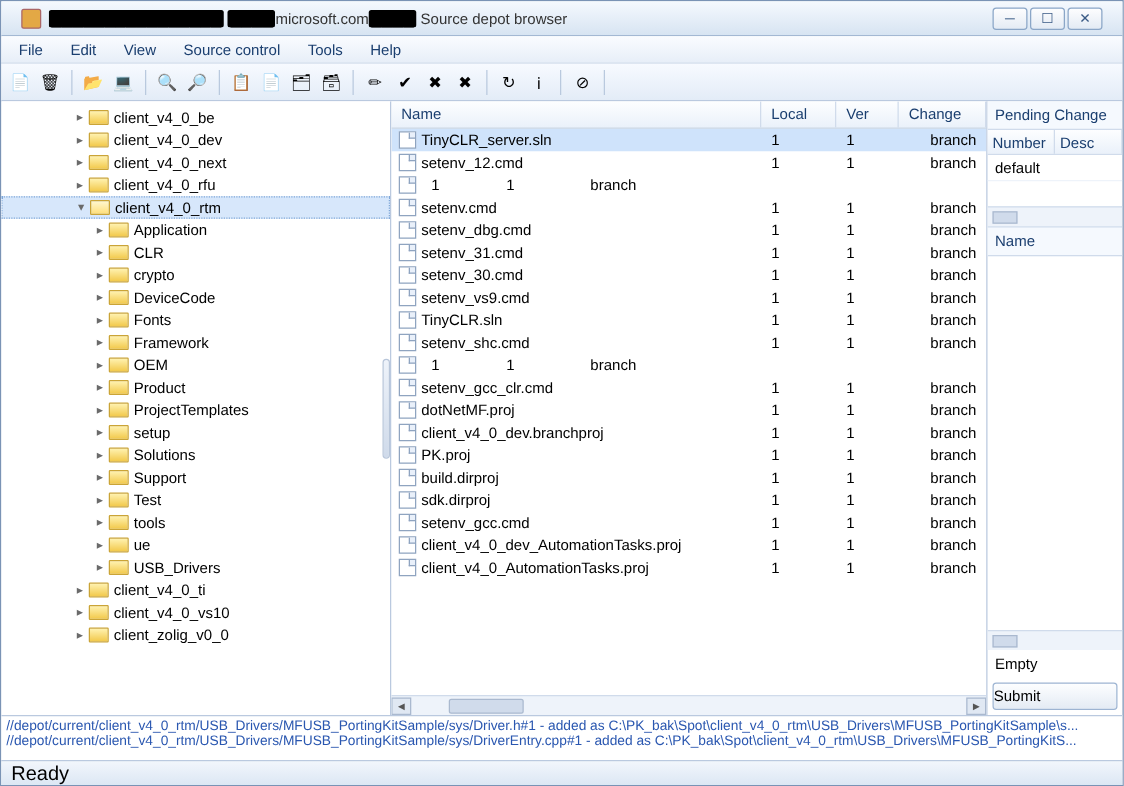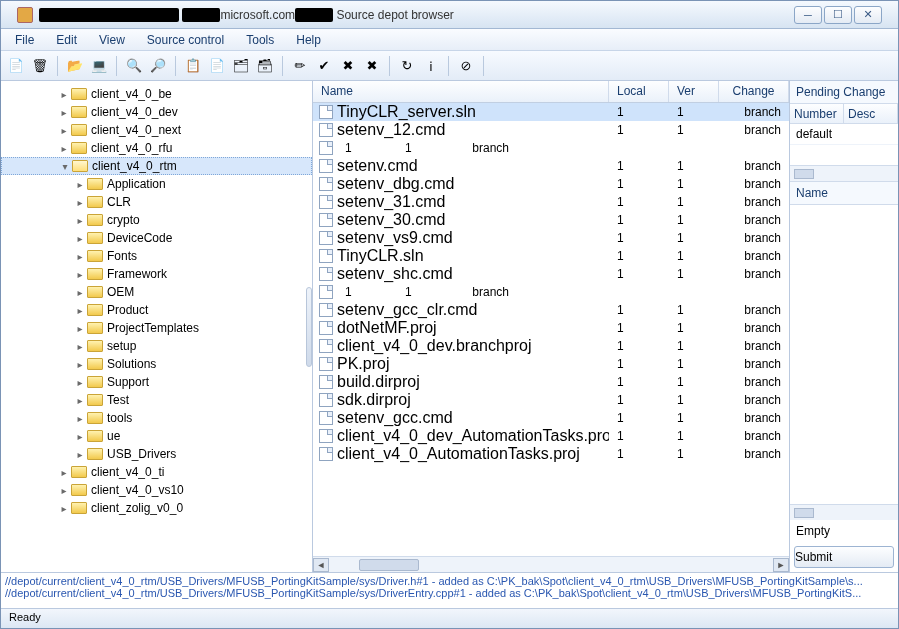--- a/index.html
+++ b/index.html
@@ -77,27 +77,27 @@
 .list-head {
   height:22px;
   background:linear-gradient(to bottom,#fdfeff,#eaf1fa);
   display:flex;
   border-bottom:1px solid #c1cfe2;
 }
 .col { padding:3px 8px; border-right:1px solid #d0dbeb; color:#1a3e6f; font-size:12px; overflow:hidden; }
 .col-name { flex:1; }
 .col-local { width:60px; }
 .col-ver { width:50px; }
-.col-change { width:70px; text-align:center; }
+.col-change { width:70px; text-align:left; }
 .list-body { flex:1; overflow-y:auto; }
 .frow { display:flex; height:18px; align-items:center; }
 .frow.sel { background:#cfe3fb; }
 .fico { width:14px; height:14px; margin:0 4px 0 6px; border:1px solid #8fa4c0; background:#fff; position:relative; }
 .fico::after { content:""; position:absolute; top:0; right:0; width:4px; height:4px; border-left:1px solid #8fa4c0; border-bottom:1px solid #8fa4c0; background:#e9f0fa; }
-.fname { flex:1; padding-right:4px; overflow:hidden; white-space:nowrap; font-size:16px; }
+.fname { flex:1; padding-right:4px; overflow:hidden; white-space:nowrap; font-size:12px; }
 .fval { width:60px; padding-left:8px; }
 .fver { width:50px; padding-left:8px; }
 .fch { width:70px; text-align:right; padding-right:8px; }
 .right-pane {
   width:108px;
   display:flex;
   flex-direction:column;
   overflow:hidden;
 }
 .rp-head { padding:4px 6px; color:#1a3e6f; border-bottom:1px solid #d0dbeb; background:#f5f9fe; white-space:nowrap; overflow:hidden; }
@@ -125,21 +125,21 @@
   overflow-y:auto;
   padding:2px 4px;
   font-size:11px;
 }
 .footer div { color:#2a57b0; white-space:nowrap; overflow:hidden; text-overflow:ellipsis; }
 .status {
   height:20px;
   background:linear-gradient(to bottom,#f2f6fc,#dce7f4);
   border-top:1px solid #bac9df;
   padding:2px 8px;
-  font-size:11px;
+  font-size:16px;
 }
 .grip { position:absolute; right:0; top:50%; width:6px; height:80px; background:linear-gradient(to bottom,#eef3fa,#cfdaea); border:1px solid #b8c6da; border-radius:3px; transform:translateY(-50%); }
 .hscroll { height:16px; background:#eef3fa; border-top:1px solid #d0dbeb; display:flex; align-items:center; }
 .hscroll .arrow { width:16px; height:14px; background:#e0e8f3; border:1px solid #aab9cf; display:flex; align-items:center; justify-content:center; font-size:9px; color:#555; }
 .hscroll .track { flex:1; height:14px; position:relative; }
 .hscroll .thumb { position:absolute; left:30px; width:60px; height:12px; top:1px; background:#d0dbeb; border:1px solid #aab9cf; border-radius:2px; }
 </style>
 </head>
 <body>
 

